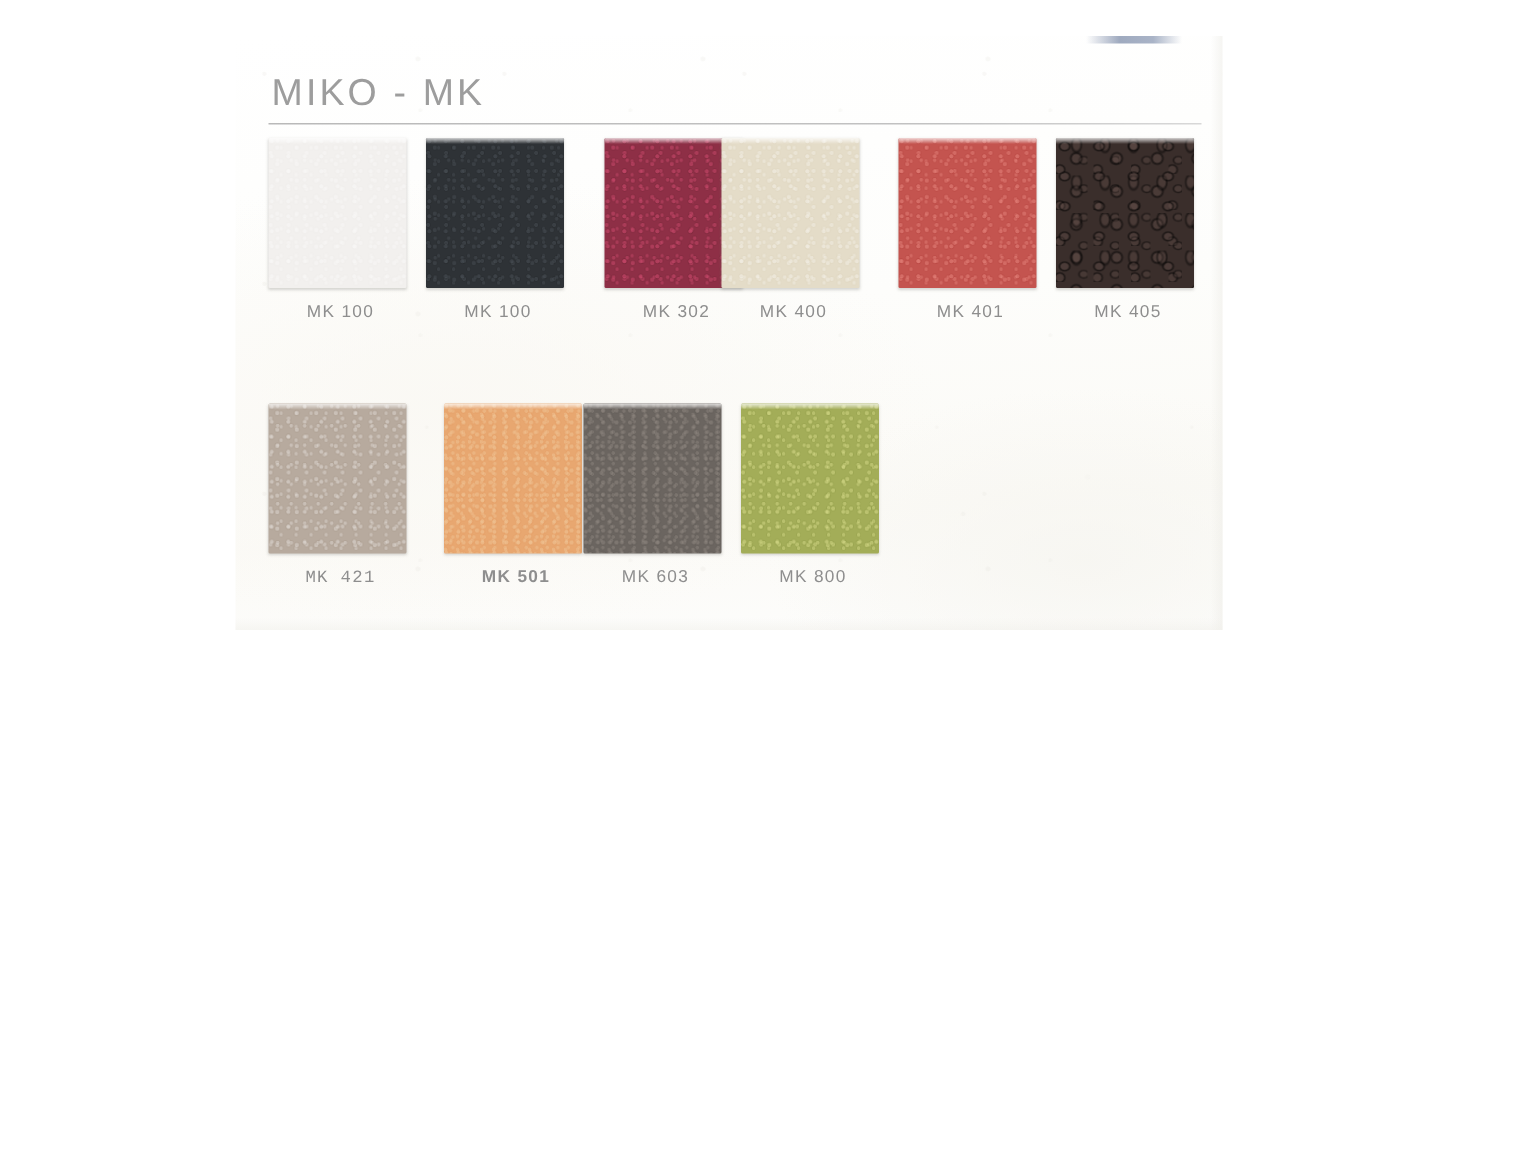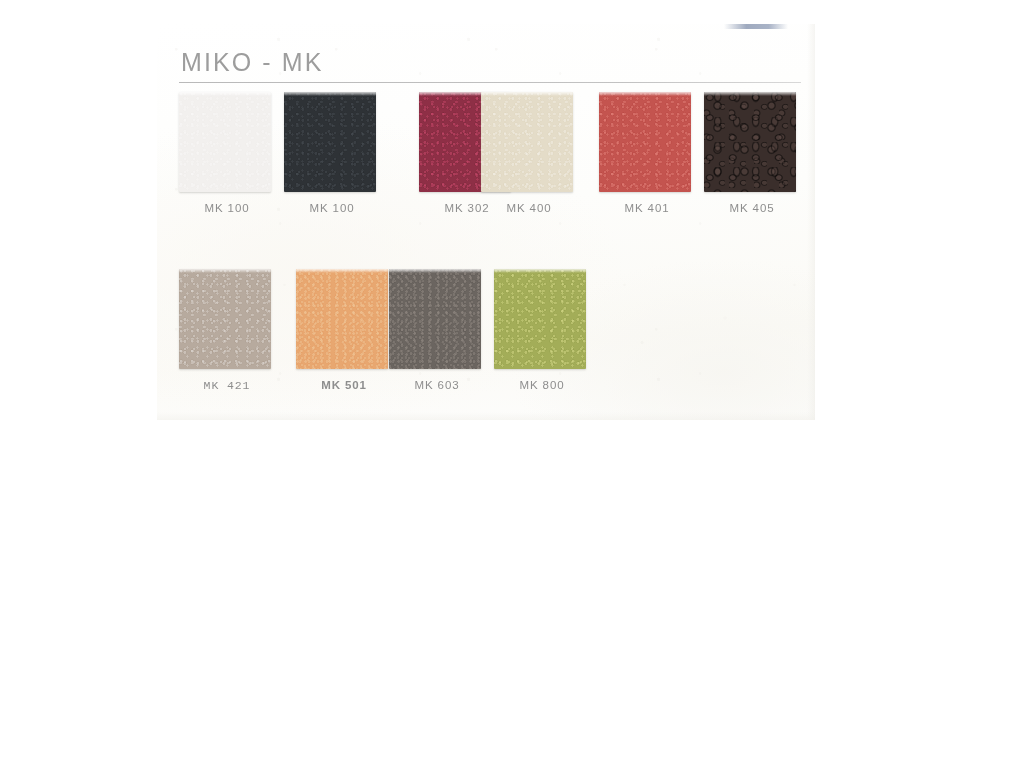--- a/index.html
+++ b/index.html
@@ -178,21 +178,21 @@
           <div class="grain"></div>
         </div>
         <div class="swatch-label">MK 100</div>
       </div>
       <div class="swatch-cell" style="left: 105px;">
         <div class="swatch-chip" style="background: rgb(46, 50, 54);">
           <div class="grain"></div>
         </div>
         <div class="swatch-label">MK 100</div>
       </div>
-      <div class="swatch-cell" style="left: 224px; padding-left: 16px;">
+      <div class="swatch-cell" style="left: 208px; padding-left: 16px;">
         <div class="swatch-chip" style="background: rgb(142, 47, 70);">
           <div class="grain"></div>
         </div>
         <div class="swatch-label">MK 302</div>
       </div>
       <div class="swatch-cell" style="left: 302px;">
         <div class="swatch-chip" style="background: rgb(228, 220, 200);">
           <div class="grain"></div>
         </div>
         <div class="swatch-label">MK 400</div>

